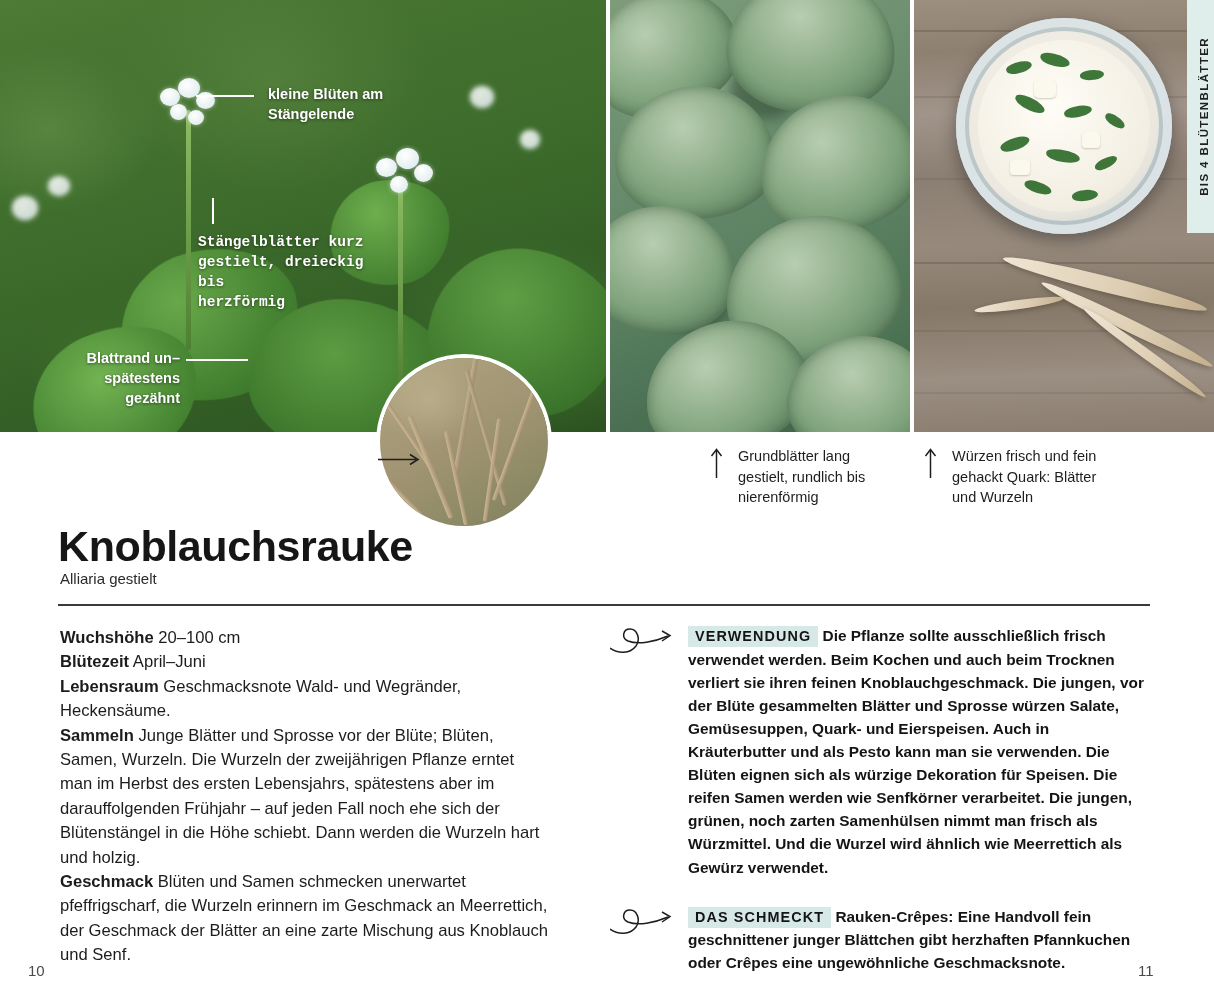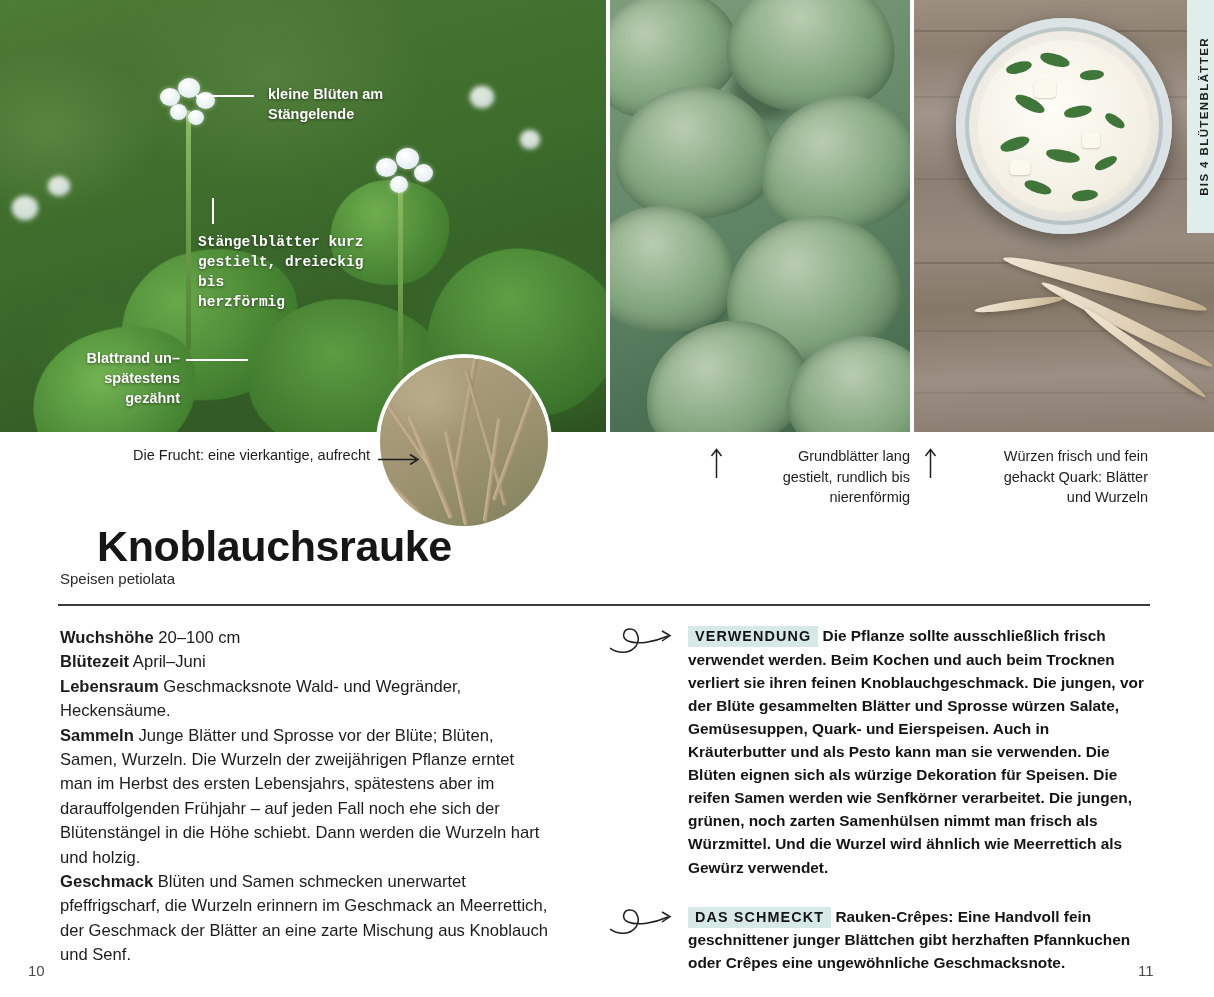--- a/index.html
+++ b/index.html
@@ -113,30 +113,30 @@
     overflow:hidden;
     background:
       radial-gradient(ellipse 70px 60px at 30% 25%, rgba(196,186,152,.55), rgba(196,186,152,0) 72%),
       linear-gradient(150deg,#b9ab86 0%,#a79a78 30%,#9d9270 55%,#8e8a66 78%,#7e7d5c 100%);
     box-shadow:0 0 0 4px #fff;
   }
   .circle-inset .pod{position:absolute;background:linear-gradient(90deg,#cbb894,#a89272);border-radius:2px;}
   .circle-inset .bk{position:absolute;background:linear-gradient(90deg,#c4b392,#9c8a6c);border-radius:2px;}
 
   
-  .caption{position:absolute;font-size:14.5px;line-height:1.42;color:#1e1e1e;text-align:right;}
+  .caption{position:absolute;font-size:14.5px;line-height:1.42;color:#1e1e1e;}
   .cap-fruit{left:70px;top:445px;width:300px;text-align:right;}
   .cap-fruit .arrow{position:absolute;right:-52px;top:8px;width:44px;height:13px;}
   .cap-2{left:738px;top:446px;width:172px;}
   .cap-2 .uarr{position:absolute;left:-28px;top:2px;width:13px;height:30px;}
   .cap-3{left:952px;top:446px;width:196px;}
   .cap-3 .uarr{position:absolute;left:-28px;top:2px;width:13px;height:30px;}
 
   
-  .title{position:absolute;left:58px;top:522px;font-size:43px;font-weight:700;letter-spacing:-.4px;color:#161616;margin-left:39px;}
+  .title{position:absolute;left:58px;top:522px;font-size:43px;font-weight:700;letter-spacing:-.4px;color:#161616;}
   .subtitle{position:absolute;left:60px;top:570px;font-size:15px;color:#2a2a2a;}
   .rule{position:absolute;left:58px;top:604px;width:1092px;height:1.5px;background:#3a3a3a;}
 
   
   .col-left{position:absolute;left:60px;top:626px;width:490px;font-size:16.6px;line-height:1.47;color:#1c1c1c;}
   .col-left b{font-weight:700;}
   .col-right{position:absolute;left:688px;top:624px;width:462px;font-size:15.4px;line-height:1.5;font-weight:700;color:#141414;}
 
   .tagblock{position:relative;margin-bottom:26px;}
   .tag{
@@ -260,21 +260,20 @@
     <div class="pod" style="left:110px;top:60px;width:4px;height:104px;transform:rotate(8deg);"></div>
     <div class="pod" style="left:132px;top:28px;width:4px;height:118px;transform:rotate(20deg);"></div>
     <div class="pod" style="left:18px;top:104px;width:4px;height:62px;transform:rotate(-44deg);"></div>
   </div>
 
   <div class="caption cap-fruit">
     <svg class="arrow" viewBox="0 0 44 13">
       <line x1="0" y1="6.5" x2="38" y2="6.5" stroke="#1e1e1e" stroke-width="1.5"></line>
       <polyline points="32,1.5 40,6.5 32,11.5" fill="none" stroke="#1e1e1e" stroke-width="1.5"></polyline>
     </svg>
-    <div>Die Frucht: eine vierkantige, aufrecht</div>
   </div>
 
   <div class="caption cap-2">
     <svg class="uarr" viewBox="0 0 13 30">
       <line x1="6.5" y1="30" x2="6.5" y2="3" stroke="#1e1e1e" stroke-width="1.5"></line>
       <polyline points="1.5,8 6.5,1.5 11.5,8" fill="none" stroke="#1e1e1e" stroke-width="1.5"></polyline>
     </svg>
     <div>Grundblätter lang</div>
     <div>gestielt, rundlich bis</div>
     <div>nierenförmig</div>
@@ -284,21 +283,21 @@
     <svg class="uarr" viewBox="0 0 13 30">
       <line x1="6.5" y1="30" x2="6.5" y2="3" stroke="#1e1e1e" stroke-width="1.5"></line>
       <polyline points="1.5,8 6.5,1.5 11.5,8" fill="none" stroke="#1e1e1e" stroke-width="1.5"></polyline>
     </svg>
     <div>Würzen frisch und fein</div>
     <div>gehackt Quark: Blätter</div>
     <div>und Wurzeln</div>
   </div>
 
   <div class="title">Knoblauchsrauke</div>
-  <div class="subtitle">Speisen petiolata</div>
+  <div class="subtitle">Alliaria gestielt</div>
   <div class="rule"></div>
 
   <div class="col-left">
     <span><b>Wuchshöhe</b></span><span> 20–100 cm</span><br>
     <span><b>Blütezeit</b></span><span> April–Juni</span><br>
     <span><b>Lebensraum</b></span><span> Geschmacksnote Wald- und Wegränder, Heckensäume.</span><br>
     <span><b>Sammeln</b></span><span> Junge Blätter und Sprosse vor der Blüte; Blüten, Samen, Wurzeln. Die Wurzeln der zweijährigen Pflanze erntet man im Herbst des ersten Lebensjahrs, spätestens aber im darauffolgenden Frühjahr – auf jeden Fall noch ehe sich der Blütenstängel in die Höhe schiebt. Dann werden die Wurzeln hart und holzig.</span><br>
     <span><b>Geschmack</b></span><span> Blüten und Samen schmecken unerwartet pfeffrigscharf, die Wurzeln erinnern im Geschmack an Meerrettich, der Geschmack der Blätter an eine zarte Mischung aus Knoblauch und Senf.</span>
   </div>
 

